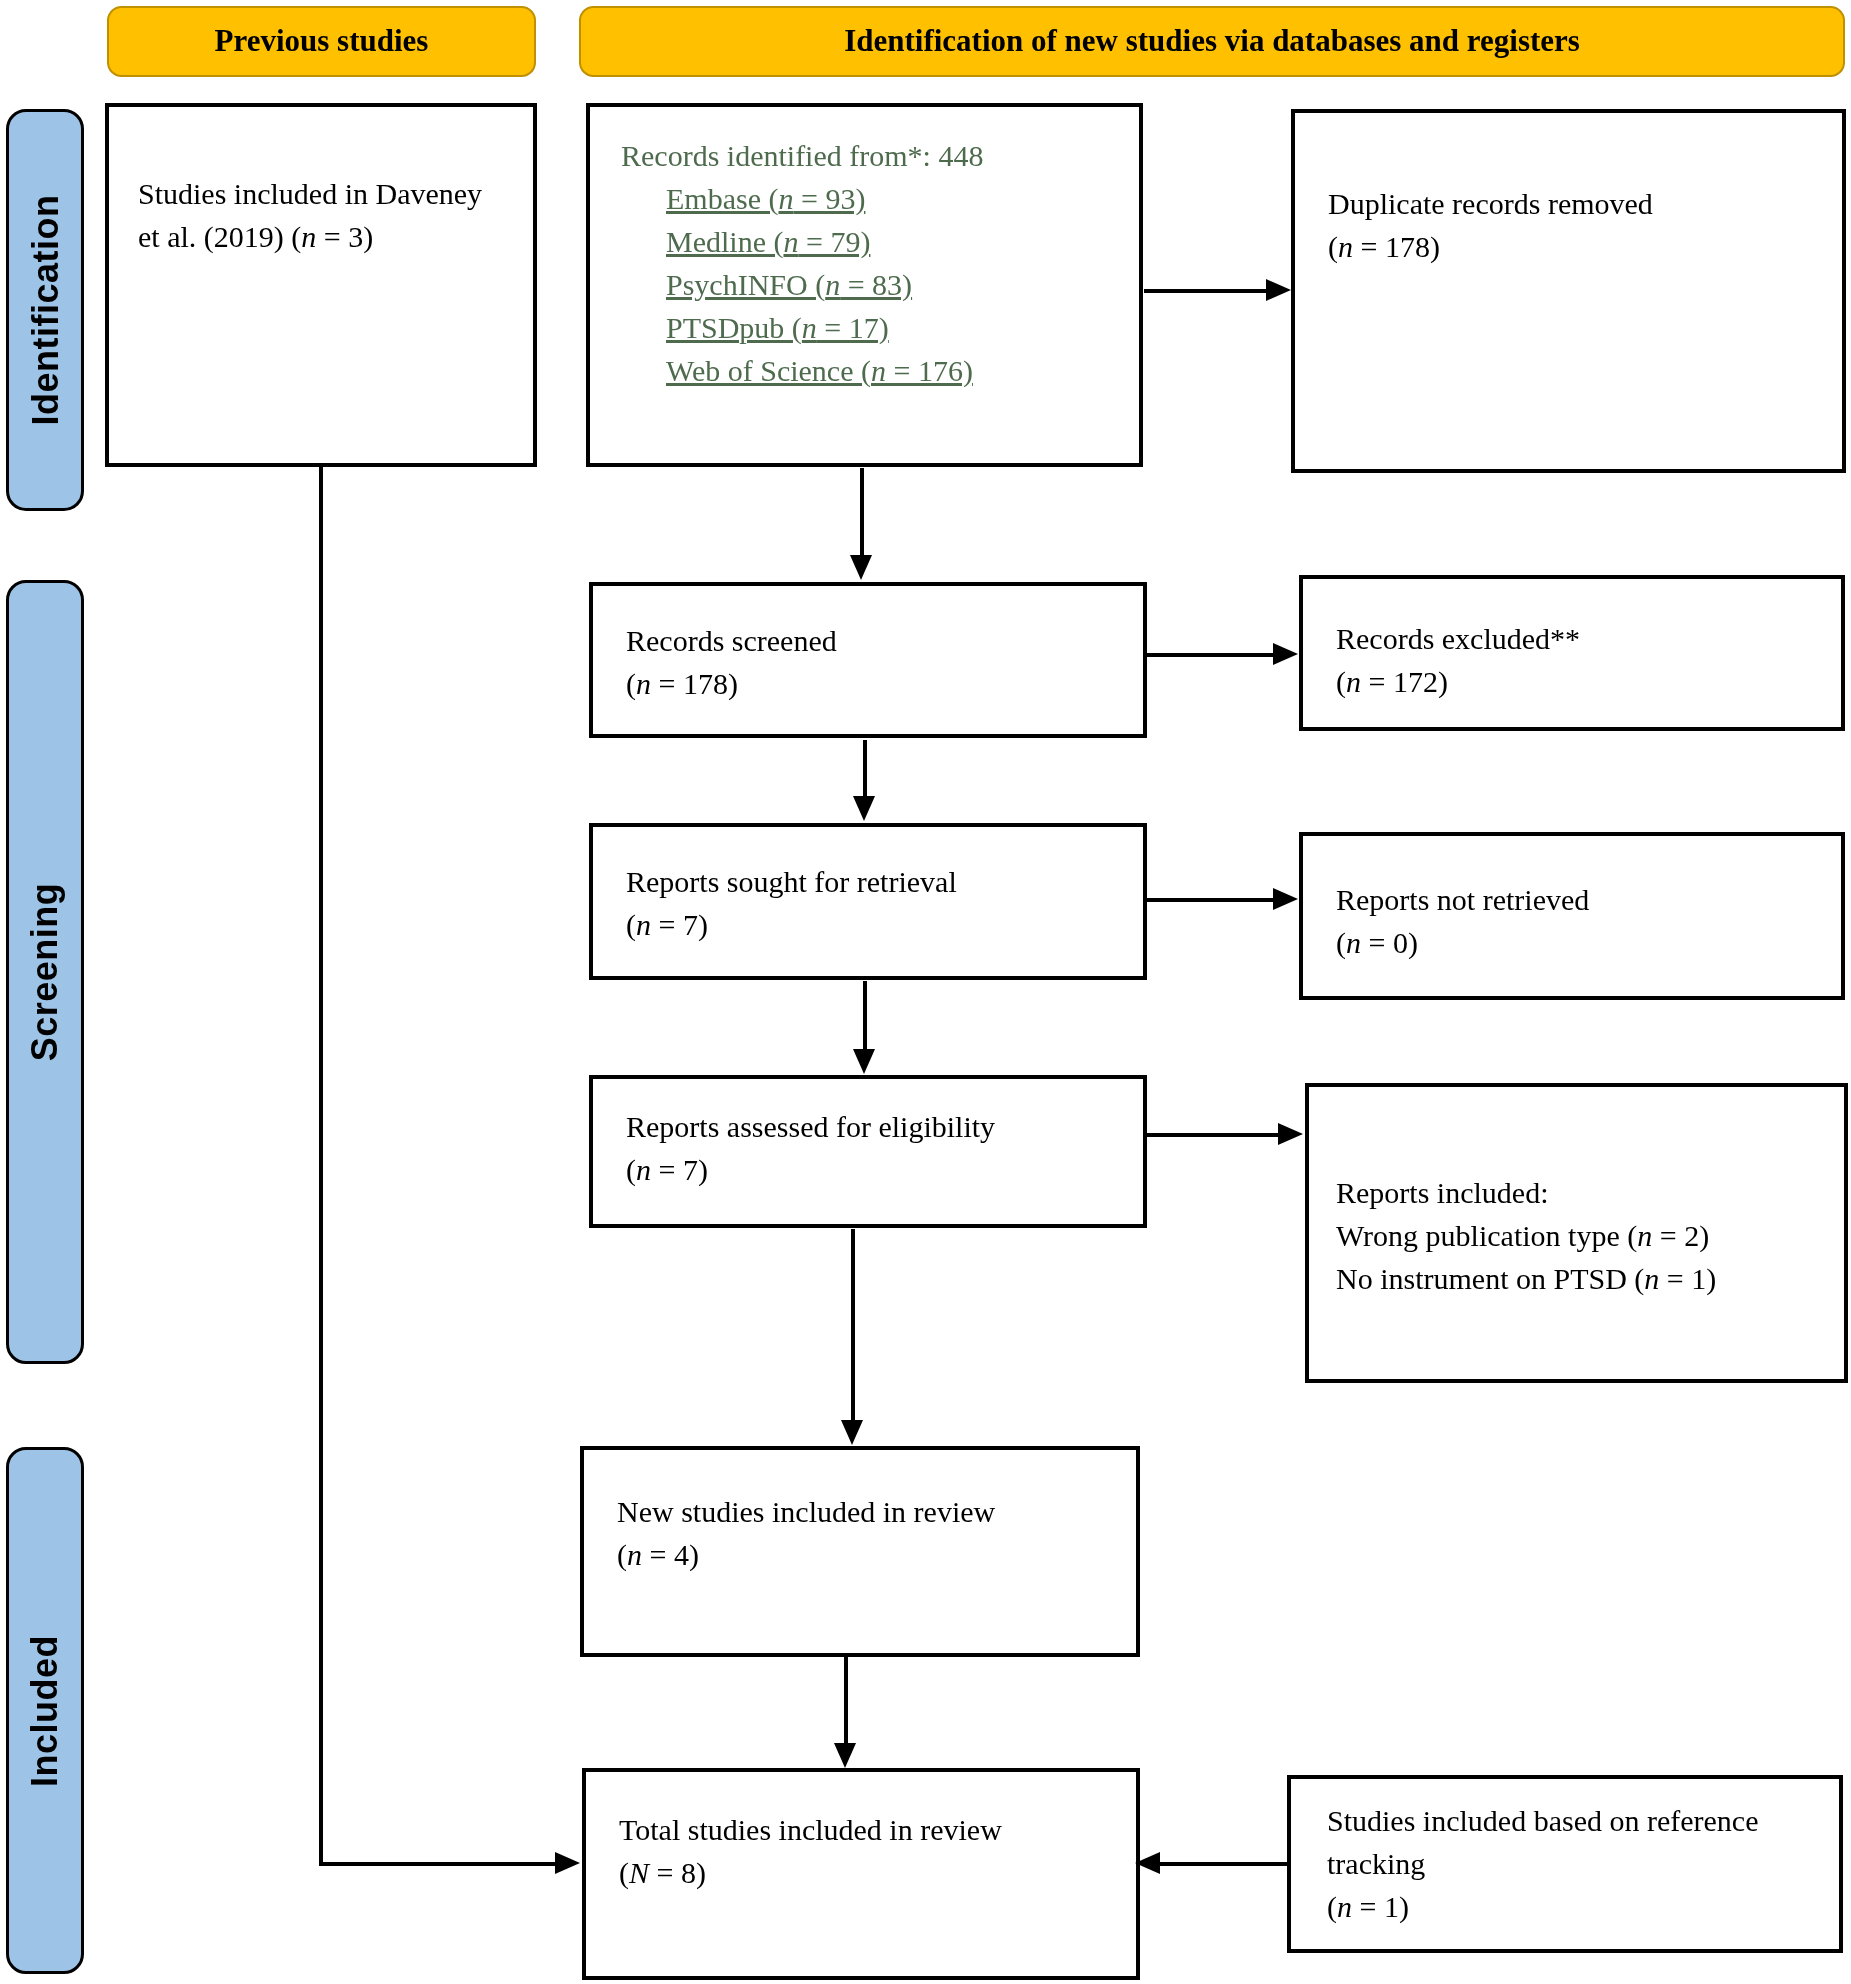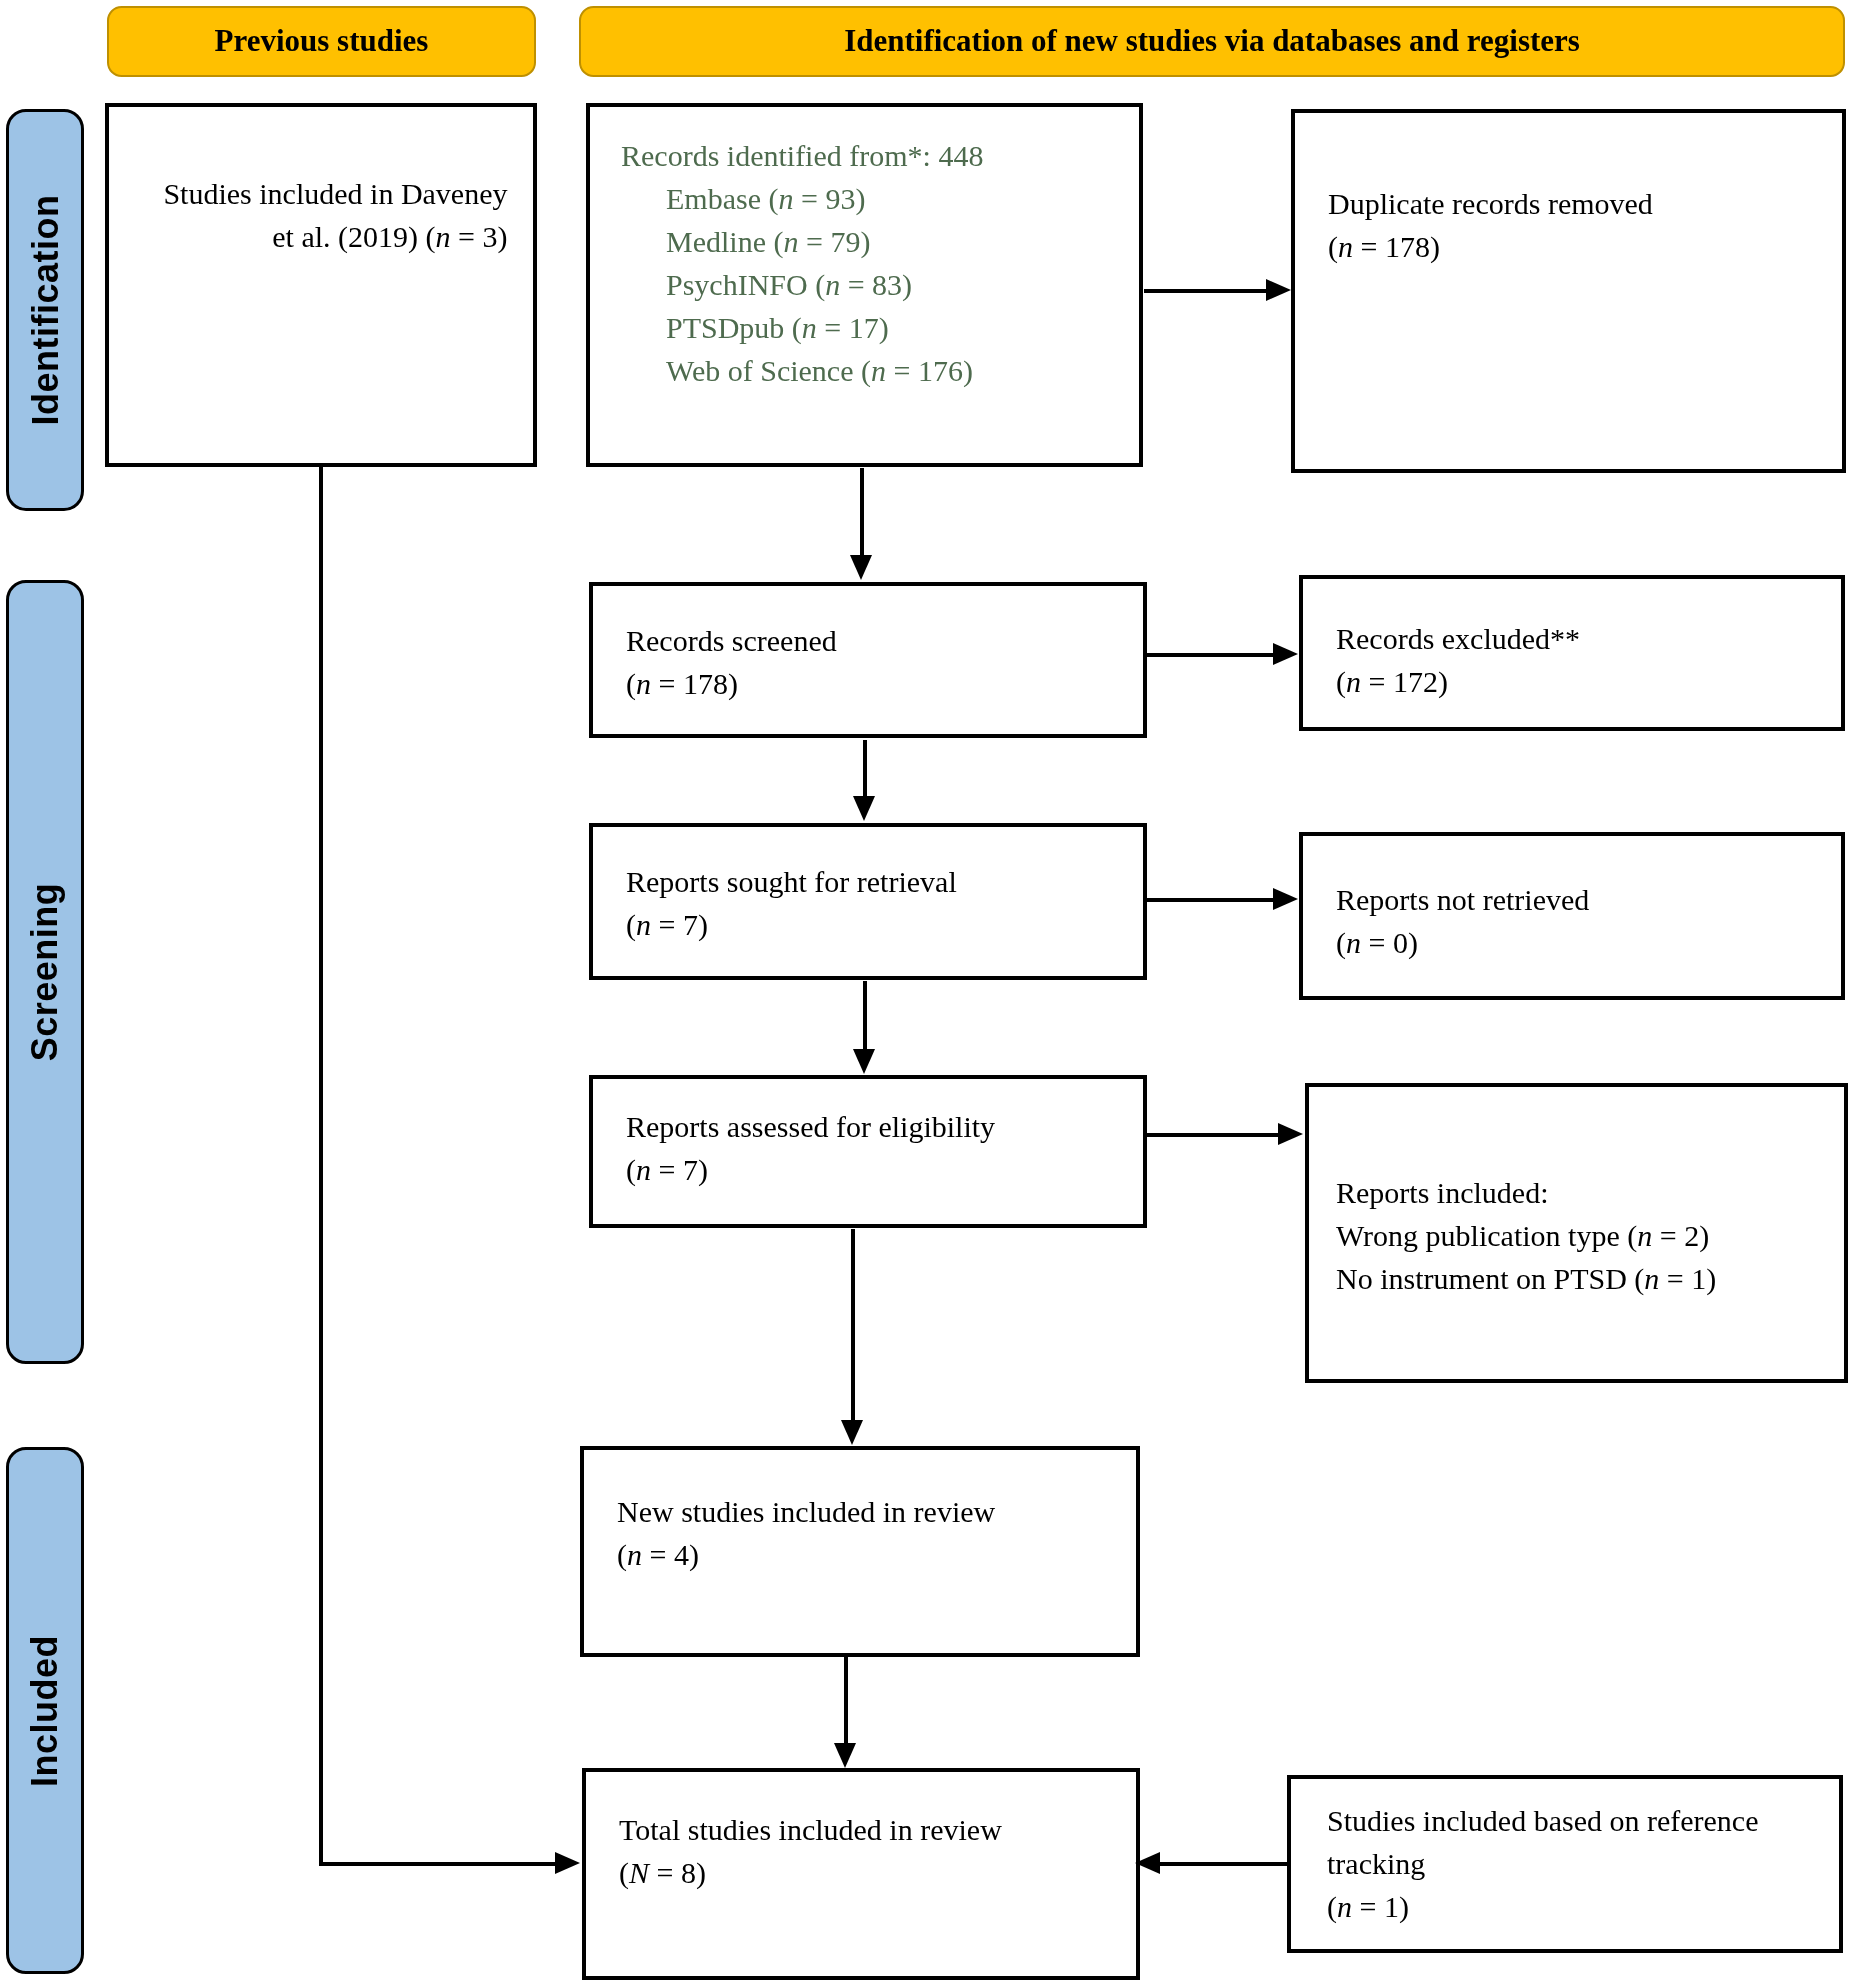--- a/index.html
+++ b/index.html
@@ -38,21 +38,21 @@
   }
   .box{
     position:absolute;
     background:#fff;
     border:4.5px solid #000;
     box-sizing:border-box;
     font-size:30px;line-height:43px;
     font-family:"Liberation Serif", serif;
   }
   .green{color:#4E6B4E;}
-  .indent{margin-left:45px;}
+  .indent{margin-left:45px;text-decoration:underline;}
   .hline{position:absolute;height:3.6px;background:#000;}
   .vline{position:absolute;width:3.6px;background:#000;}
   .head-r{position:absolute;width:0;height:0;
     border-top:11.8px solid transparent;border-bottom:11.8px solid transparent;
     border-left:25.5px solid #000;}
   .head-l{position:absolute;width:0;height:0;
     border-top:11.8px solid transparent;border-bottom:11.8px solid transparent;
     border-right:25.5px solid #000;}
   .head-d{position:absolute;width:0;height:0;
     border-left:11.8px solid transparent;border-right:11.8px solid transparent;
@@ -73,21 +73,21 @@
   <div class="stage" style="left:6.4px;top:109px;width:78px;height:402px;">
     <span>Identification</span>
   </div>
   <div class="stage" style="left:6.4px;top:580px;width:78px;height:784px;">
     <span>Screening</span>
   </div>
   <div class="stage" style="left:6.4px;top:1447px;width:78px;height:527px;">
     <span>Included</span>
   </div>
 
-  <div class="box" style="left:105px;top:103px;width:432px;height:364px;padding:65px 25.5px 0 29px;text-align:right;">
+  <div class="box" style="left:105px;top:103px;width:432px;height:364px;padding:65px 25.5px 0 29px;">
     <div>Studies included in Daveney et al. (2019) (<i>n</i> = 3)</div>
   </div>
 
   <div class="box green" style="left:586px;top:103px;width:557px;height:364px;padding:27px 16.4px 0 31px;">
     <div>Records identified from*: 448</div>
     <div class="indent">Embase (<i>n</i> = 93)</div>
     <div class="indent">Medline (<i>n</i> = 79)</div>
     <div class="indent">PsychINFO (<i>n</i> = 83)</div>
     <div class="indent">PTSDpub (<i>n</i> = 17)</div>
     <div class="indent">Web of Science (<i>n</i> = 176)</div>

